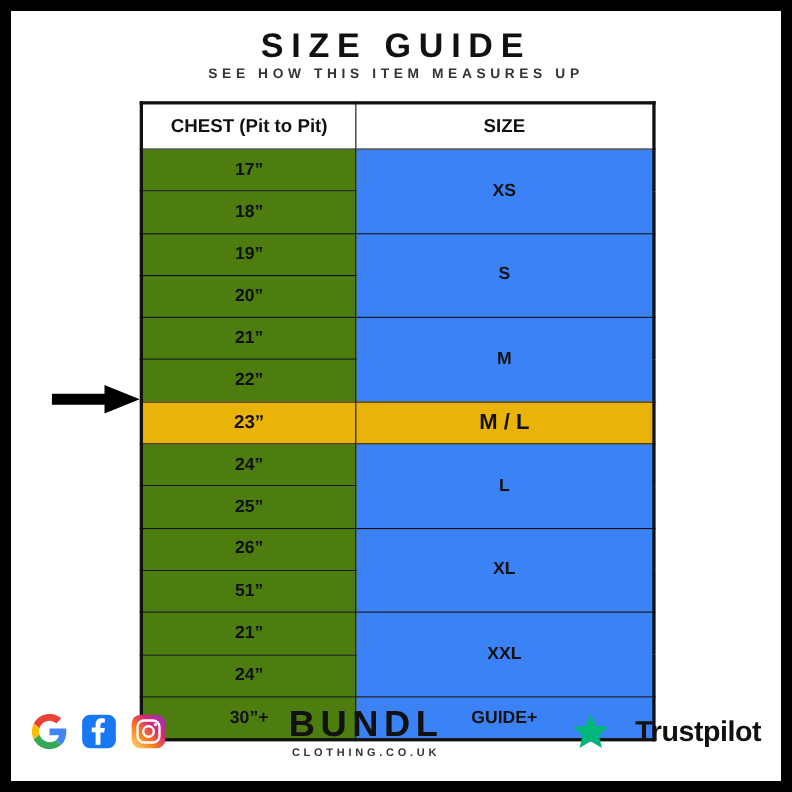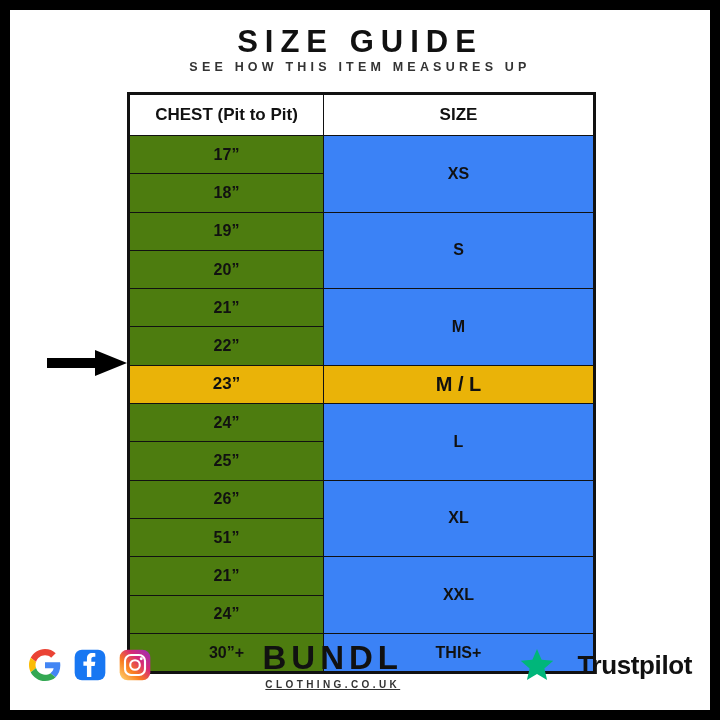--- a/index.html
+++ b/index.html
@@ -130,21 +130,20 @@
     letter-spacing: 5px;
     color: #111111;
     line-height: 1;
   }
   .brand-sub {
     margin-top: 5px;
     font-size: 10px;
     font-weight: bold;
     letter-spacing: 3.4px;
     color: #333333;
-    text-decoration: underline;
   }
   .trustpilot {
     display: flex;
     align-items: center;
     gap: 24px;
   }
   .tp-text {
     font-size: 26px;
     font-weight: bold;
     color: #111111;
@@ -224,21 +223,21 @@
         <tr>
           <td class="chest-cell">21”</td>
           <td class="size-cell" rowspan="2">XXL</td>
         </tr>
         <tr>
           <td class="chest-cell">24”</td>
         </tr>
 
         <tr>
           <td class="chest-cell">30”+</td>
-          <td class="size-cell">THIS+</td>
+          <td class="size-cell">GUIDE+</td>
         </tr>
       </tbody>
     </table>
   </div>
 
   <div class="footer">
 
     <div class="socials">
       <div class="social">
         <svg viewBox="0 0 48 48" width="32" height="32">

